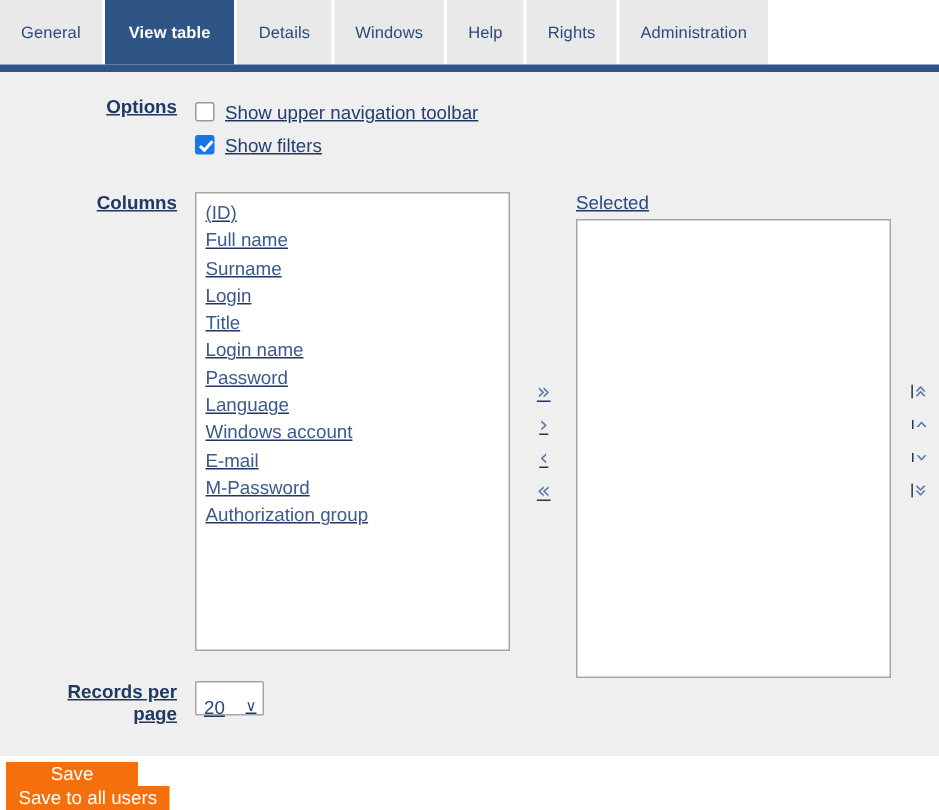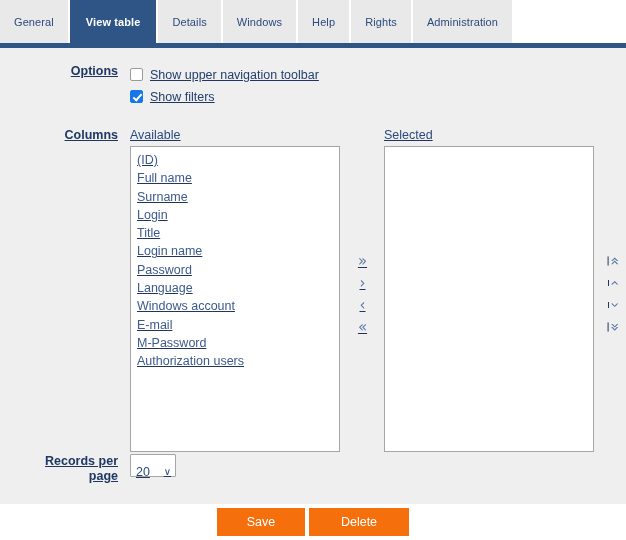--- a/index.html
+++ b/index.html
@@ -228,24 +228,25 @@
   }
 
   
   .footer {
     position: absolute;
     left: 0; top: 504px;
     width: 626px;
     height: 36px;
     background: #ffffff;
     display: flex;
-    justify-content: center;
+    justify-content: flex-start;
     align-items: flex-start;
     padding-top: 4px;
     box-sizing: border-box;
+    flex-direction: column;
   }
   .btn {
     background: #f5700c;
     color: #ffffff;
     font-size: 12.5px;
     border: none;
     height: 28px;
     display: flex;
     align-items: center;
     justify-content: center;
@@ -301,34 +302,33 @@
         <span class="cblabel">Show filters</span>
       </div>
     </div>
   </div>
 
   <div class="columns-row row">
     <div class="rowlabel">Columns</div>
     <div class="rowbody col-wrap">
 
       <div class="listcol">
-        <div class="listlabel">Available</div>
         <div class="listbox">
           <div class="listitem">(ID)</div>
           <div class="listitem">Full name</div>
           <div class="listitem">Surname</div>
           <div class="listitem">Login</div>
           <div class="listitem">Title</div>
           <div class="listitem">Login name</div>
           <div class="listitem">Password</div>
           <div class="listitem">Language</div>
           <div class="listitem">Windows account</div>
           <div class="listitem">E-mail</div>
           <div class="listitem">M-Password</div>
-          <div class="listitem">Authorization users</div>
+          <div class="listitem">Authorization group</div>
         </div>
       </div>
 
       <div class="arrows mid-arrows">
         <div class="arrowbtn dbl">»</div>
         <div class="arrowbtn">›</div>
         <div class="arrowbtn">‹</div>
         <div class="arrowbtn dbl">«</div>
       </div>
 
@@ -357,14 +357,15 @@
         <span>20</span>
         <span class="chev">∨</span>
       </div>
     </div>
   </div>
 
 </div>
 
 <div class="footer">
   <button class="btn save">Save</button>
+  <button class="btn saveall">Save to all users</button>
   <button class="btn delete">Delete</button>
 </div>
 
 </body></html>

